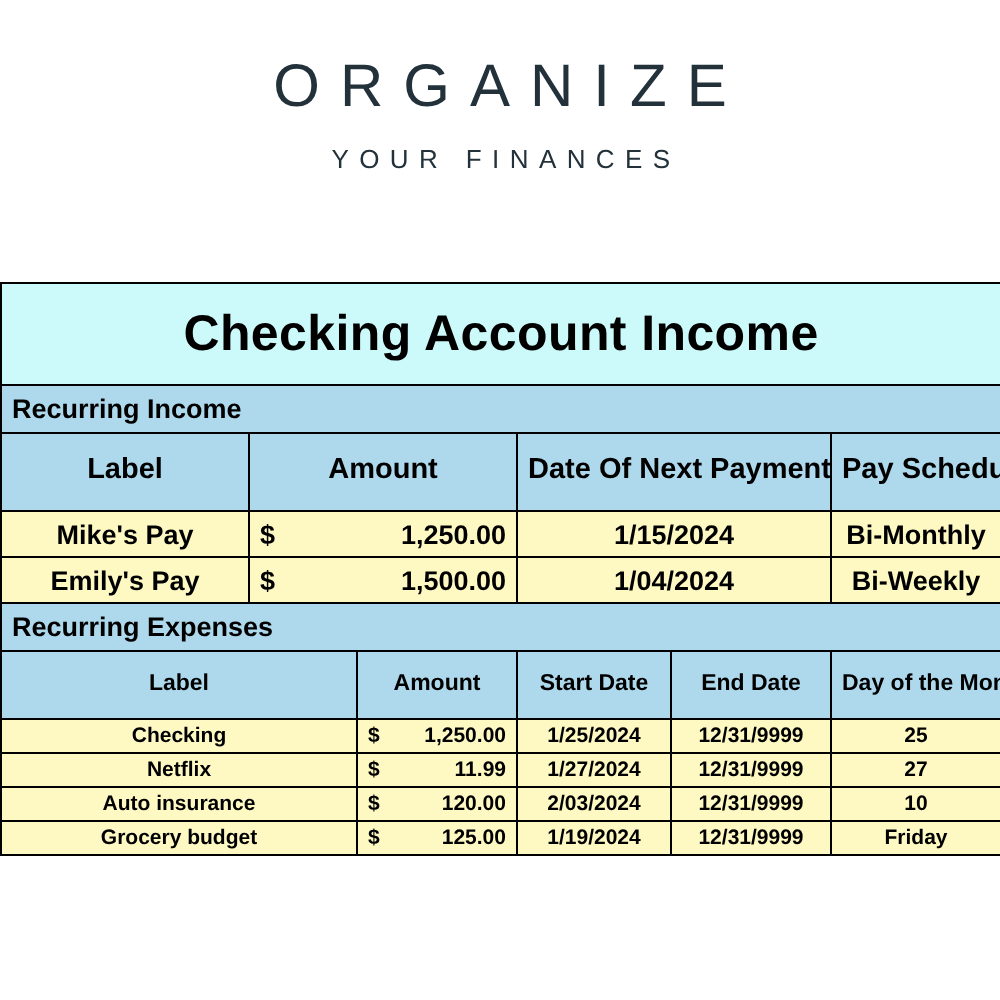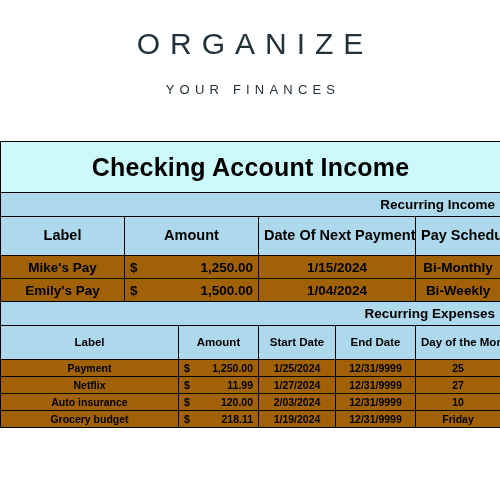--- a/index.html
+++ b/index.html
@@ -25,21 +25,21 @@
   .brand-title {
     font-family: Liberation Sans, sans-serif;
     font-size: 30px;
     font-weight: 400;
     letter-spacing: 10px;
     color: #22313a;
     line-height: 1.05;
     padding-left: 10px; 
   }
   .brand-subtitle {
-    margin-top: 22px;
+    margin-top: 12px;
     font-family: "Liberation Sans", sans-serif;
     font-size: 13px;
     font-weight: 400;
     letter-spacing: 5.2px;
     color: #22313a;
     padding-left: 6px;
   }
 
   
   .sheet {
@@ -66,21 +66,21 @@
     text-align: center;
     font-size: 25px;
     font-weight: bold;
     color: #6b7000;
     letter-spacing: 0.2px;
   }
 
   .section-cell {
     background: #aed9ec;
     height: 23px;
-    text-align: right;
+    text-align: left;
     font-size: 13.5px;
     font-weight: bold;
   }
 
   .hdr {
     background: #aed9ec;
     text-align: center;
     font-weight: bold;
   }
   .hdr-income {
@@ -90,21 +90,21 @@
     line-height: 1.1;
   }
   .hdr-exp {
     height: 33px;
     font-size: 11.5px;
     white-space: normal;
     line-height: 1.12;
   }
 
   .datarow td {
-    background: #a16207;
+    background: #fef9c3;
     text-align: center;
   }
   .income-row td {
     height: 22px;
     font-size: 13.5px;
     font-weight: bold;
   }
   .exp-row td {
     height: 16px;
     font-size: 10.5px;
@@ -190,21 +190,21 @@
 
     <tr>
       <td class="hdr hdr-exp" colspan="2">Label</td>
       <td class="hdr hdr-exp">Amount</td>
       <td class="hdr hdr-exp">Start Date</td>
       <td class="hdr hdr-exp">End Date</td>
       <td class="hdr hdr-exp">Day of the Month Paid</td>
     </tr>
 
     <tr class="datarow exp-row">
-      <td class="c-left" colspan="2">Payment</td>
+      <td class="c-left" colspan="2">Checking</td>
       <td class="money">
         <span class="wrap">
           <span class="cur">$</span>
           <span class="val">1,250.00</span>
         </span>
       </td>
       <td class="c-center">1/25/2024</td>
       <td class="c-center">12/31/9999</td>
       <td class="c-left">25</td>
     </tr>
@@ -234,21 +234,21 @@
       <td class="c-center">12/31/9999</td>
       <td class="c-left">10</td>
     </tr>
 
 
     <tr class="datarow exp-row">
       <td class="c-left" colspan="2">Grocery budget</td>
       <td class="money">
         <span class="wrap">
           <span class="cur">$</span>
-          <span class="val">218.11</span>
+          <span class="val">125.00</span>
         </span>
       </td>
       <td class="c-center">1/19/2024</td>
       <td class="c-center">12/31/9999</td>
       <td class="c-left">Friday</td>
     </tr>
 
   </tbody>
 </table>
 

